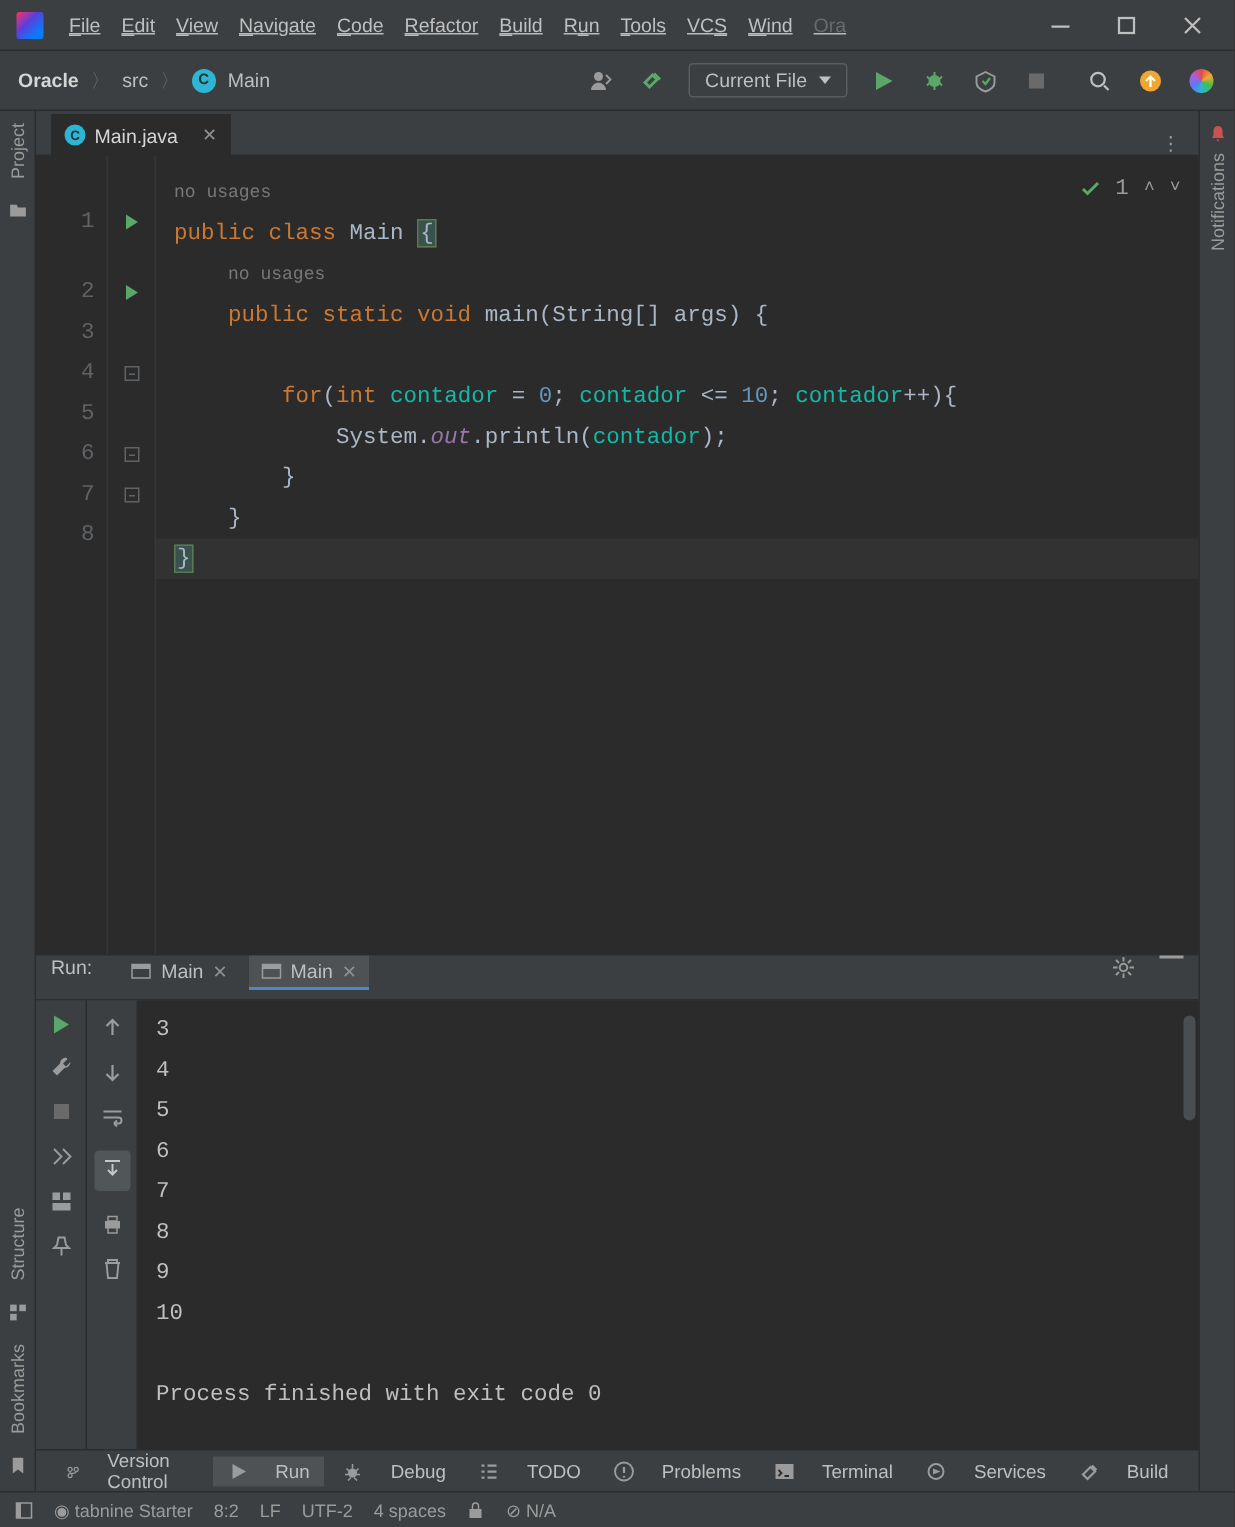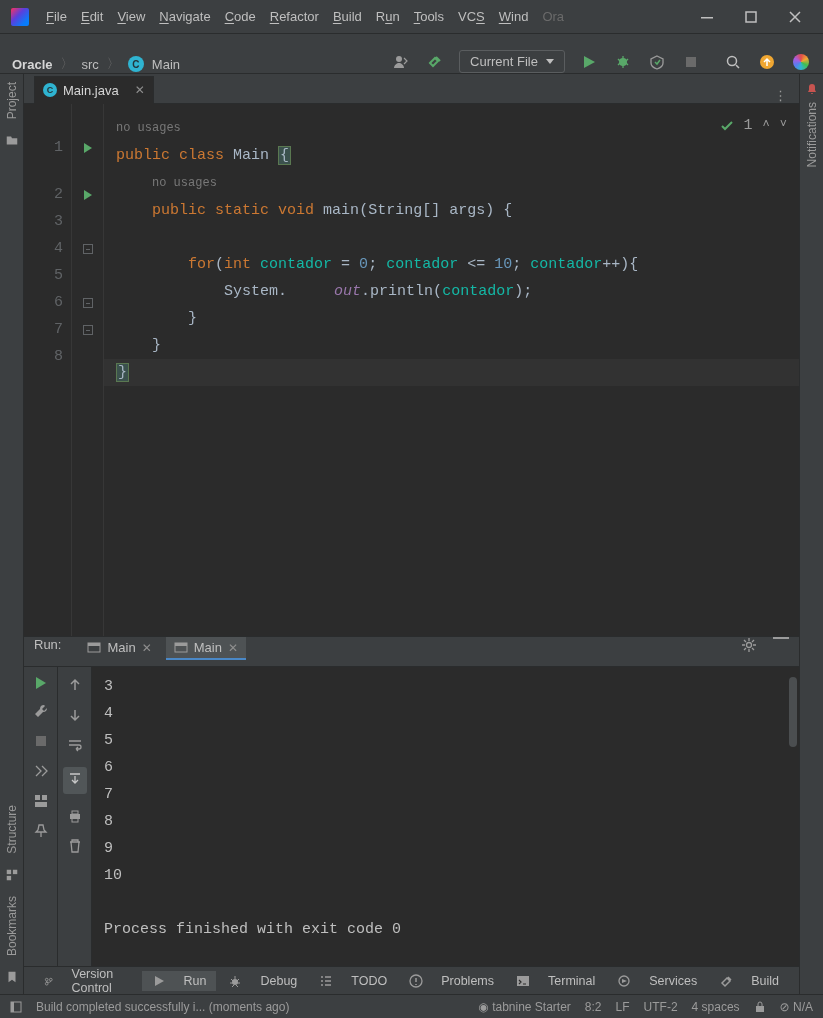--- a/index.html
+++ b/index.html
@@ -3,29 +3,29 @@
 <meta charset="utf-8">
 <style>
   * { margin:0; padding:0; box-sizing:border-box; }
   html,body { width:823px; height:1018px; background:#2b2b2b; font-family:"Segoe UI",Arial,sans-serif; color:#bbb; font-size:13px; overflow:hidden; }
   .app { display:flex; flex-direction:column; width:100%; height:100%; background:#3c3f41; }
 
   
   .titlebar { height:34px; display:flex; align-items:center; background:#3c3f41; border-bottom:1px solid #2a2c2d; }
   .logo { width:28px; height:28px; margin:0 6px; display:flex; align-items:center; justify-content:center; }
   .logo-sq { width:18px; height:18px; background:linear-gradient(135deg,#fe315d 0%,#5a3fdd 40%,#087cfa 80%); border-radius:2px; }
-  .menus { display:flex; gap:14px; padding-left:6px; flex:1; }
+  .menus { display:flex; gap:14px; padding-left:6px; flex:1;text-decoration:underline; }
   .menus span { color:#bfbfbf; cursor:default; }
   .menus span u { text-decoration:underline; text-underline-offset:2px; }
   .menus .cut { color:#6a6a6a; }
   .win-controls { display:flex; gap:24px; padding-right:18px; align-items:center; color:#bfbfbf;}
   .win-controls svg { width:14px; height:14px; }
 
   
-  .navbar { height:40px; display:flex; align-items:flex-end; padding:0 12px; background:#3c3f41; border-bottom:1px solid #2a2c2d; }
+  .navbar { height:40px; display:flex; align-items:center; padding:0 12px; background:#3c3f41; border-bottom:1px solid #2a2c2d; }
   .breadcrumb { display:flex; align-items:center; gap:8px; color:#bfbfbf;}
   .crumb-sep { color:#6a6a6a; }
   .crumb-icon { width:16px; height:16px; border-radius:50%; background:#2fb4d1; display:inline-flex; align-items:center; justify-content:center; font-size:10px; color:#23353a; font-weight:bold;}
   .nav-spacer { flex:1; }
   .nav-tools { display:flex; align-items:center; gap:14px; }
   .nav-tools svg { width:16px; height:16px; }
   .run-config { border:1px solid #5a5d5f; border-radius:3px; padding:3px 10px; display:flex; align-items:center; gap:8px; color:#bfbfbf;}
   .tri-down { width:0; height:0; border-left:4px solid transparent; border-right:4px solid transparent; border-top:5px solid #bfbfbf;}
   .icon-btn { display:inline-flex; align-items:center; justify-content:center; width:20px; height:20px; }
   .rainbow { width:16px; height:16px; border-radius:50%; background:conic-gradient(#e14b4b,#f0a732,#3fbf4f,#2fb4d1,#5a7cf0,#a95ce0,#e14b4b); }
@@ -60,21 +60,21 @@
   .rg .play { width:0; height:0; border-top:5px solid transparent; border-bottom:5px solid transparent; border-left:8px solid #59a869; }
   .rg .fold { width:10px; height:10px; border:1px solid #606366; position:relative;}
   .rg .fold::before, .rg .fold::after { content:""; position:absolute; background:#606366;}
   .rg .fold::before { left:2px; right:2px; top:4px; height:1px;}
   .code { flex:1; padding:10px 0 0 12px; white-space:pre; color:#a9b7c6; }
   .code .usages { color:#787878; font-size:12px;}
   .kw { color:#cc7832; }
   .cls { color:#a9b7c6; }
   .var { color:#14b8a6; text-decoration-color:#4a6a7d;text-align:right;}
   .num { color:#6897bb; }
-  .field { color:#9876aa; font-style:italic;margin-left:47px;}
+  .field { color:#9876aa; font-style:italic;}
   .hl-brace { background:#3b514d; border:1px solid #5a7851; padding:0 1px;}
   .cursor-line { background:#323232; display:block; margin-left:-12px; padding-left:12px; width:calc(100% + 12px);}
   .inspect { position:absolute; top:8px; right:12px; display:flex; gap:10px; align-items:center;}
   .inspect svg { width:14px; height:14px;}
   .inspect .cnt { color:#9b9b9b;}
   .chev { color:#9b9b9b; font-size:12px;}
 
   
   .runwin { height:330px; background:#3c3f41; border-top:1px solid #2a2c2d; display:flex; flex-direction:column; }
   .runwin-header { height:30px; display:flex; align-items:flex-start; padding:0 10px; gap:6px; border-bottom:1px solid #2a2c2d;}
@@ -447,21 +447,20 @@
         </svg>
       <span class="vlabel">Notifications</span>
     </div>
   </div>
 
   <div class="statusbar">
     <svg class="lock" viewBox="0 0 12 12">
         <rect x="1" y="1" width="10" height="10" fill="none" stroke="#9b9b9b"></rect>
         <rect x="1" y="1" width="3" height="10" fill="#9b9b9b"></rect>
       </svg>
-    <span class="msg">Build completed successfully i... (moments ago)</span>
     <span class="tabnine">◉ <span>tabnine Starter</span></span>
     <span>8:2</span>
     <span>LF</span>
     <span>UTF-2</span>
     <span>4 spaces</span>
     <svg class="lock" viewBox="0 0 12 12">
         <rect x="2" y="5" width="8" height="6" fill="#9b9b9b"></rect>
         <path d="M4 5V3a2 2 0 014 0v2" fill="none" stroke="#9b9b9b"></path>
       </svg>
     <span>⊘ <span>N/A</span></span>

